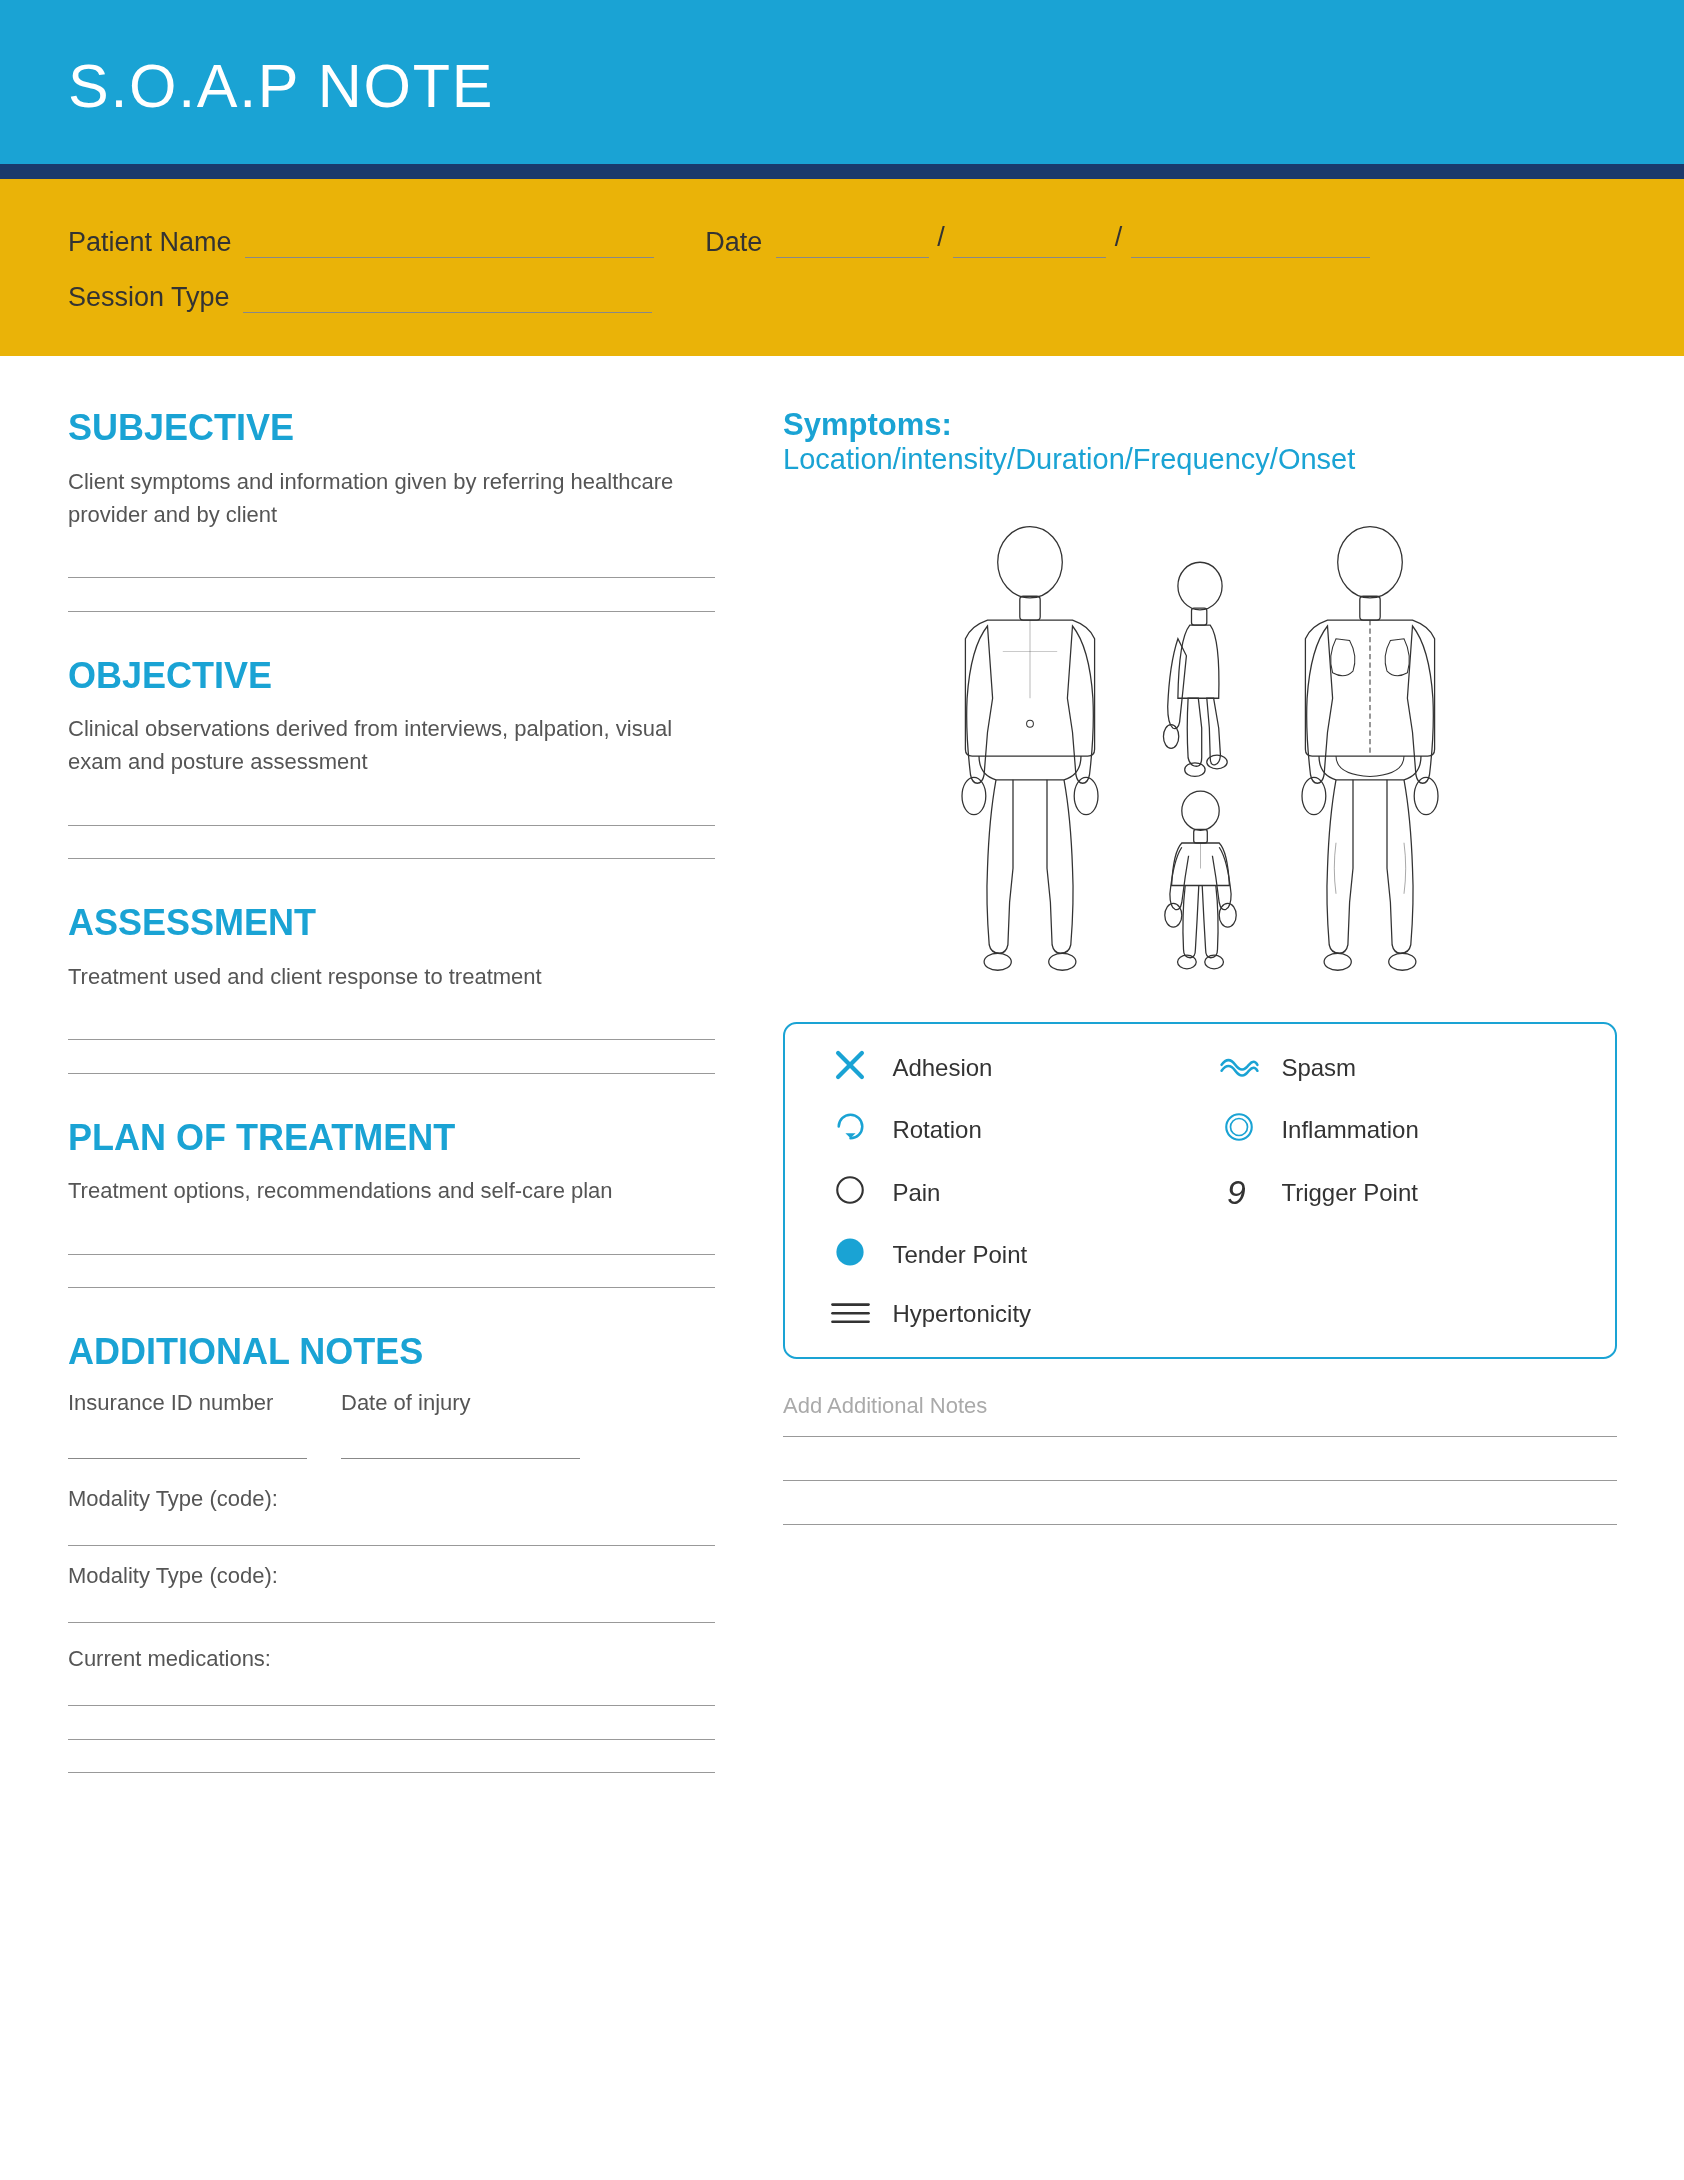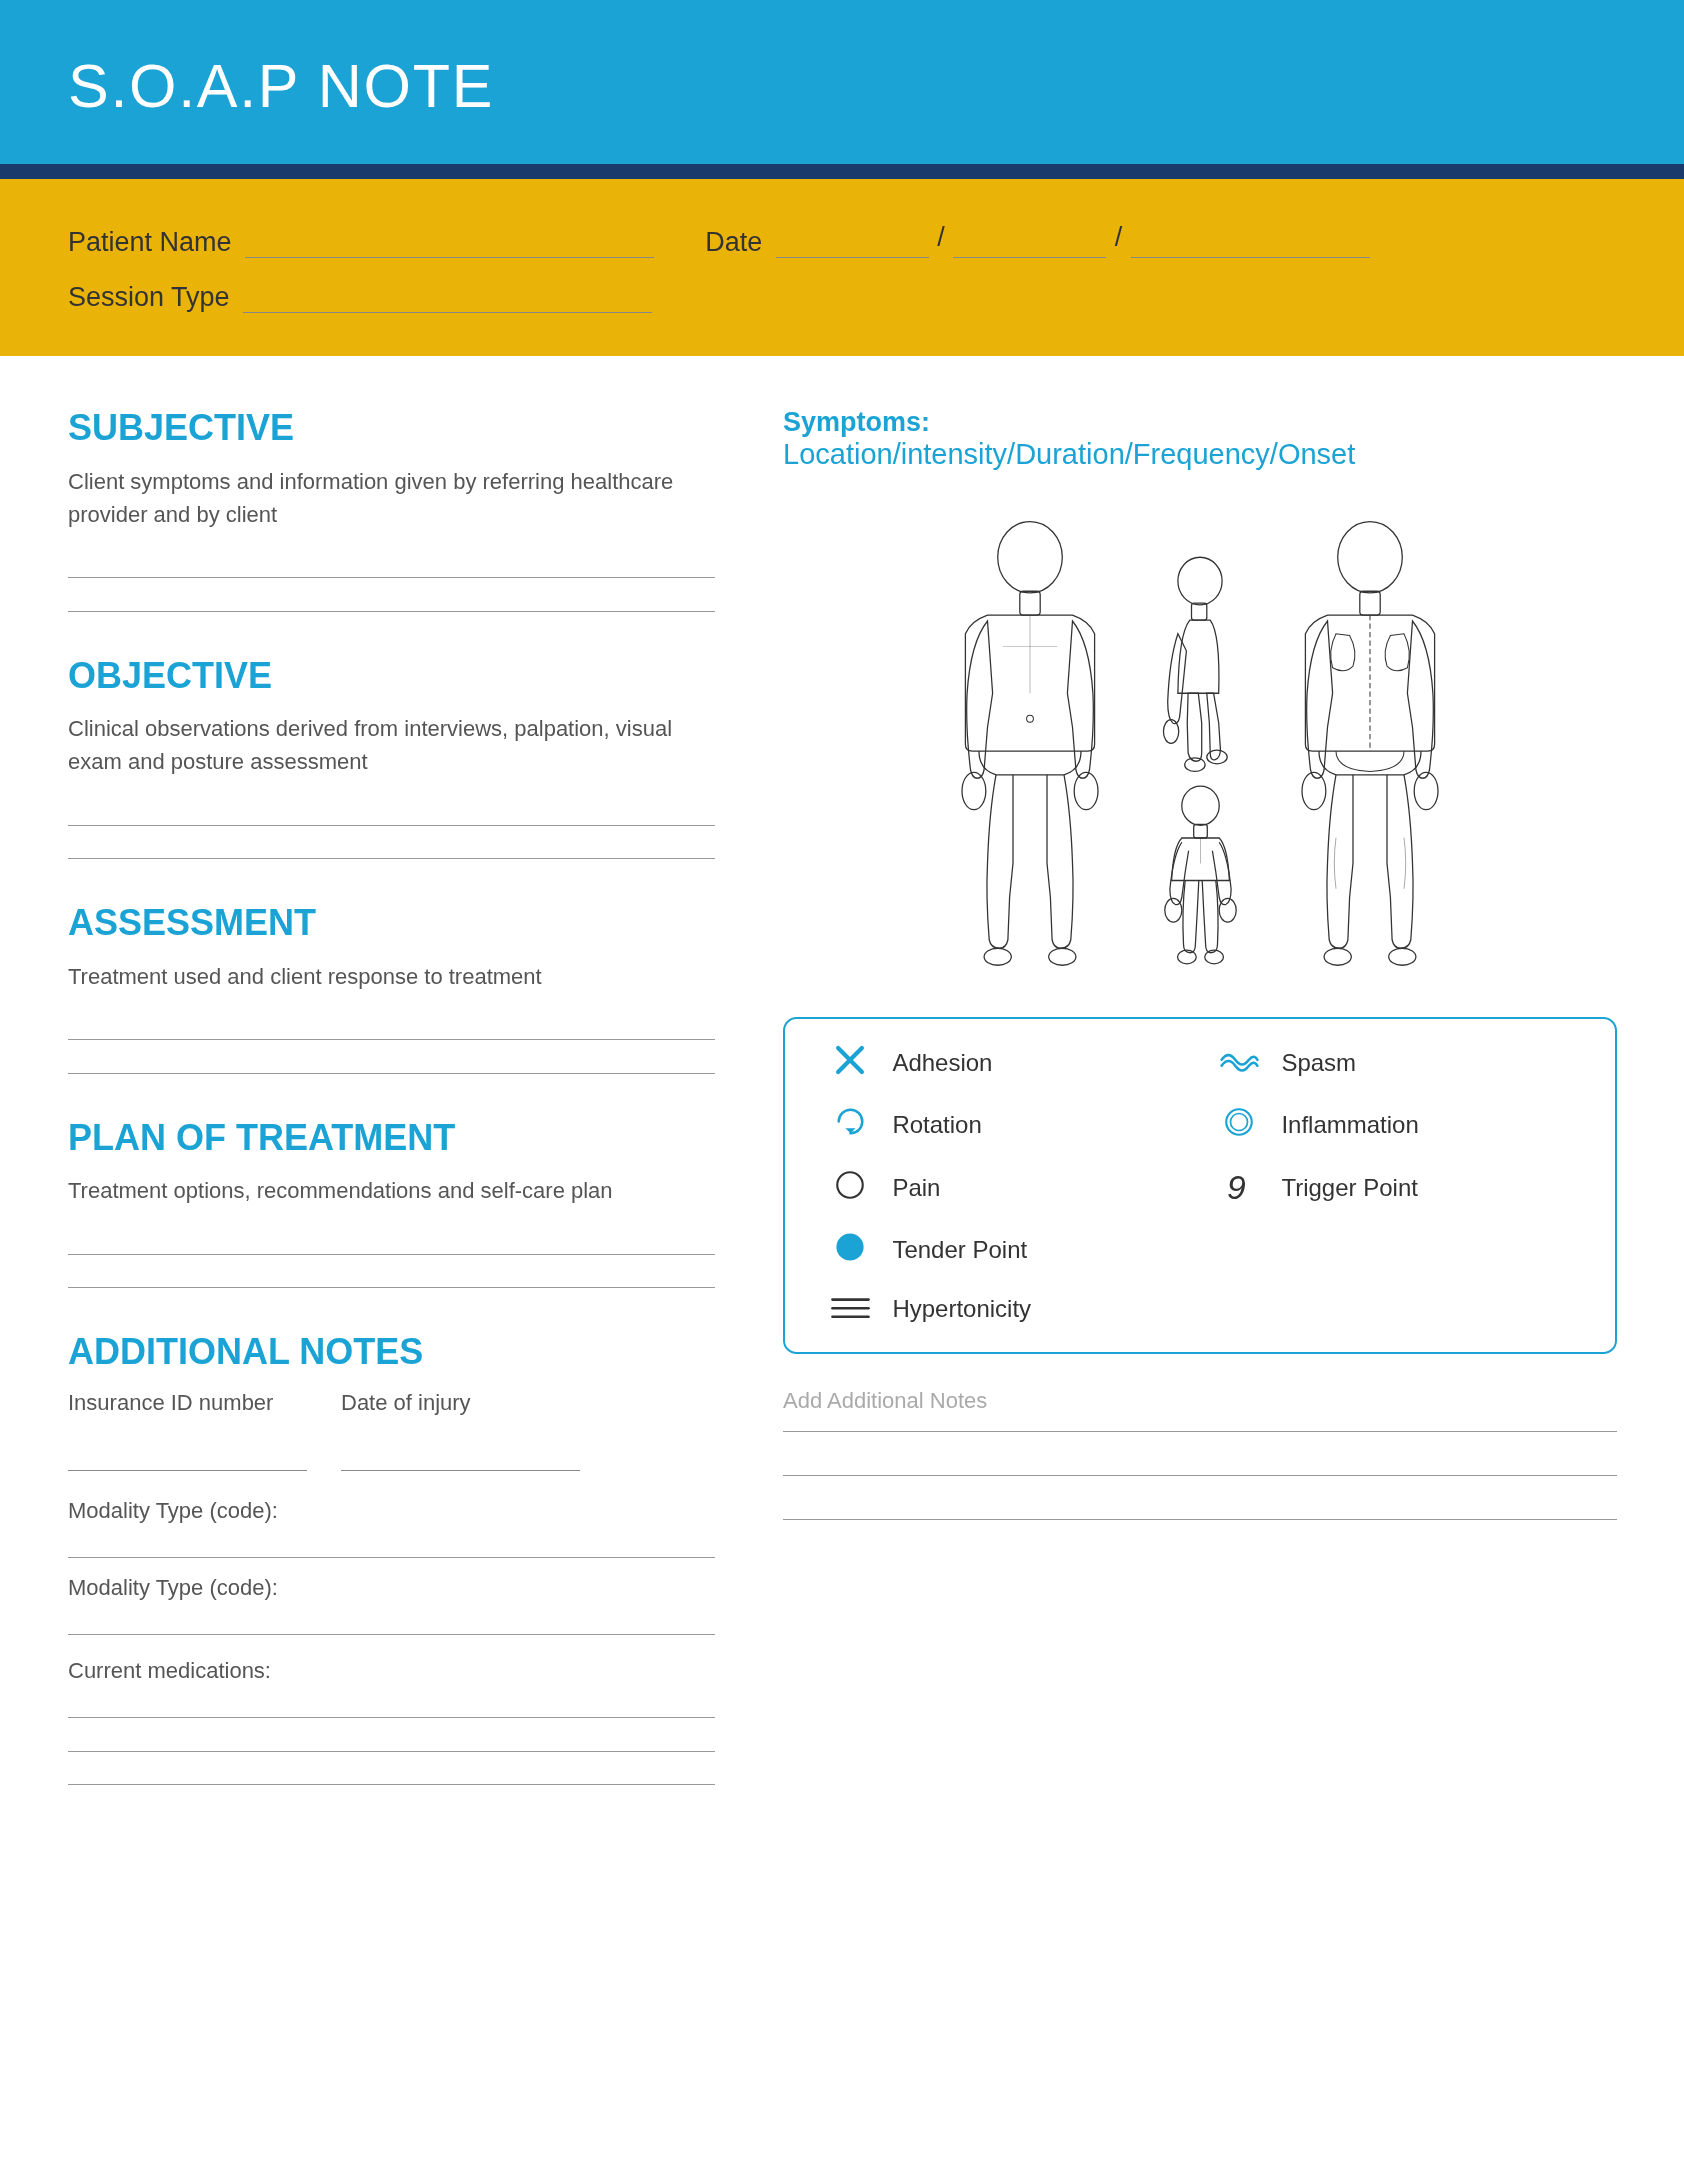--- a/index.html
+++ b/index.html
@@ -117,21 +117,21 @@
       width: 100%;
       height: 27px;
       margin-bottom: 6.8px;
     }
 
     
     .symptoms-header {
       margin-bottom: 25.6px;
     }
     .symptoms-title {
-      font-size: 27px;
+      font-size: 31px;
       color: #1aa3d4;
       font-weight: 700;
     }
     .symptoms-subtitle {
       font-size: 29px;
       color: #1aa3d4;
       font-weight: 400;
     }
 
     
@@ -179,21 +179,21 @@
       color: #555;
       margin-bottom: 6.8px;
     }
     .inline-fields {
       display: flex;
       gap: 34px;
     }
     .inline-field {
       display: flex;
       flex-direction: column;
-      gap: 24px;
+      gap: 12px;
     }
     .inline-field-label {
       font-size: 22px;
       color: #555;
     }
 
     
     .add-notes-right {
       padding-top: 0;
     }

